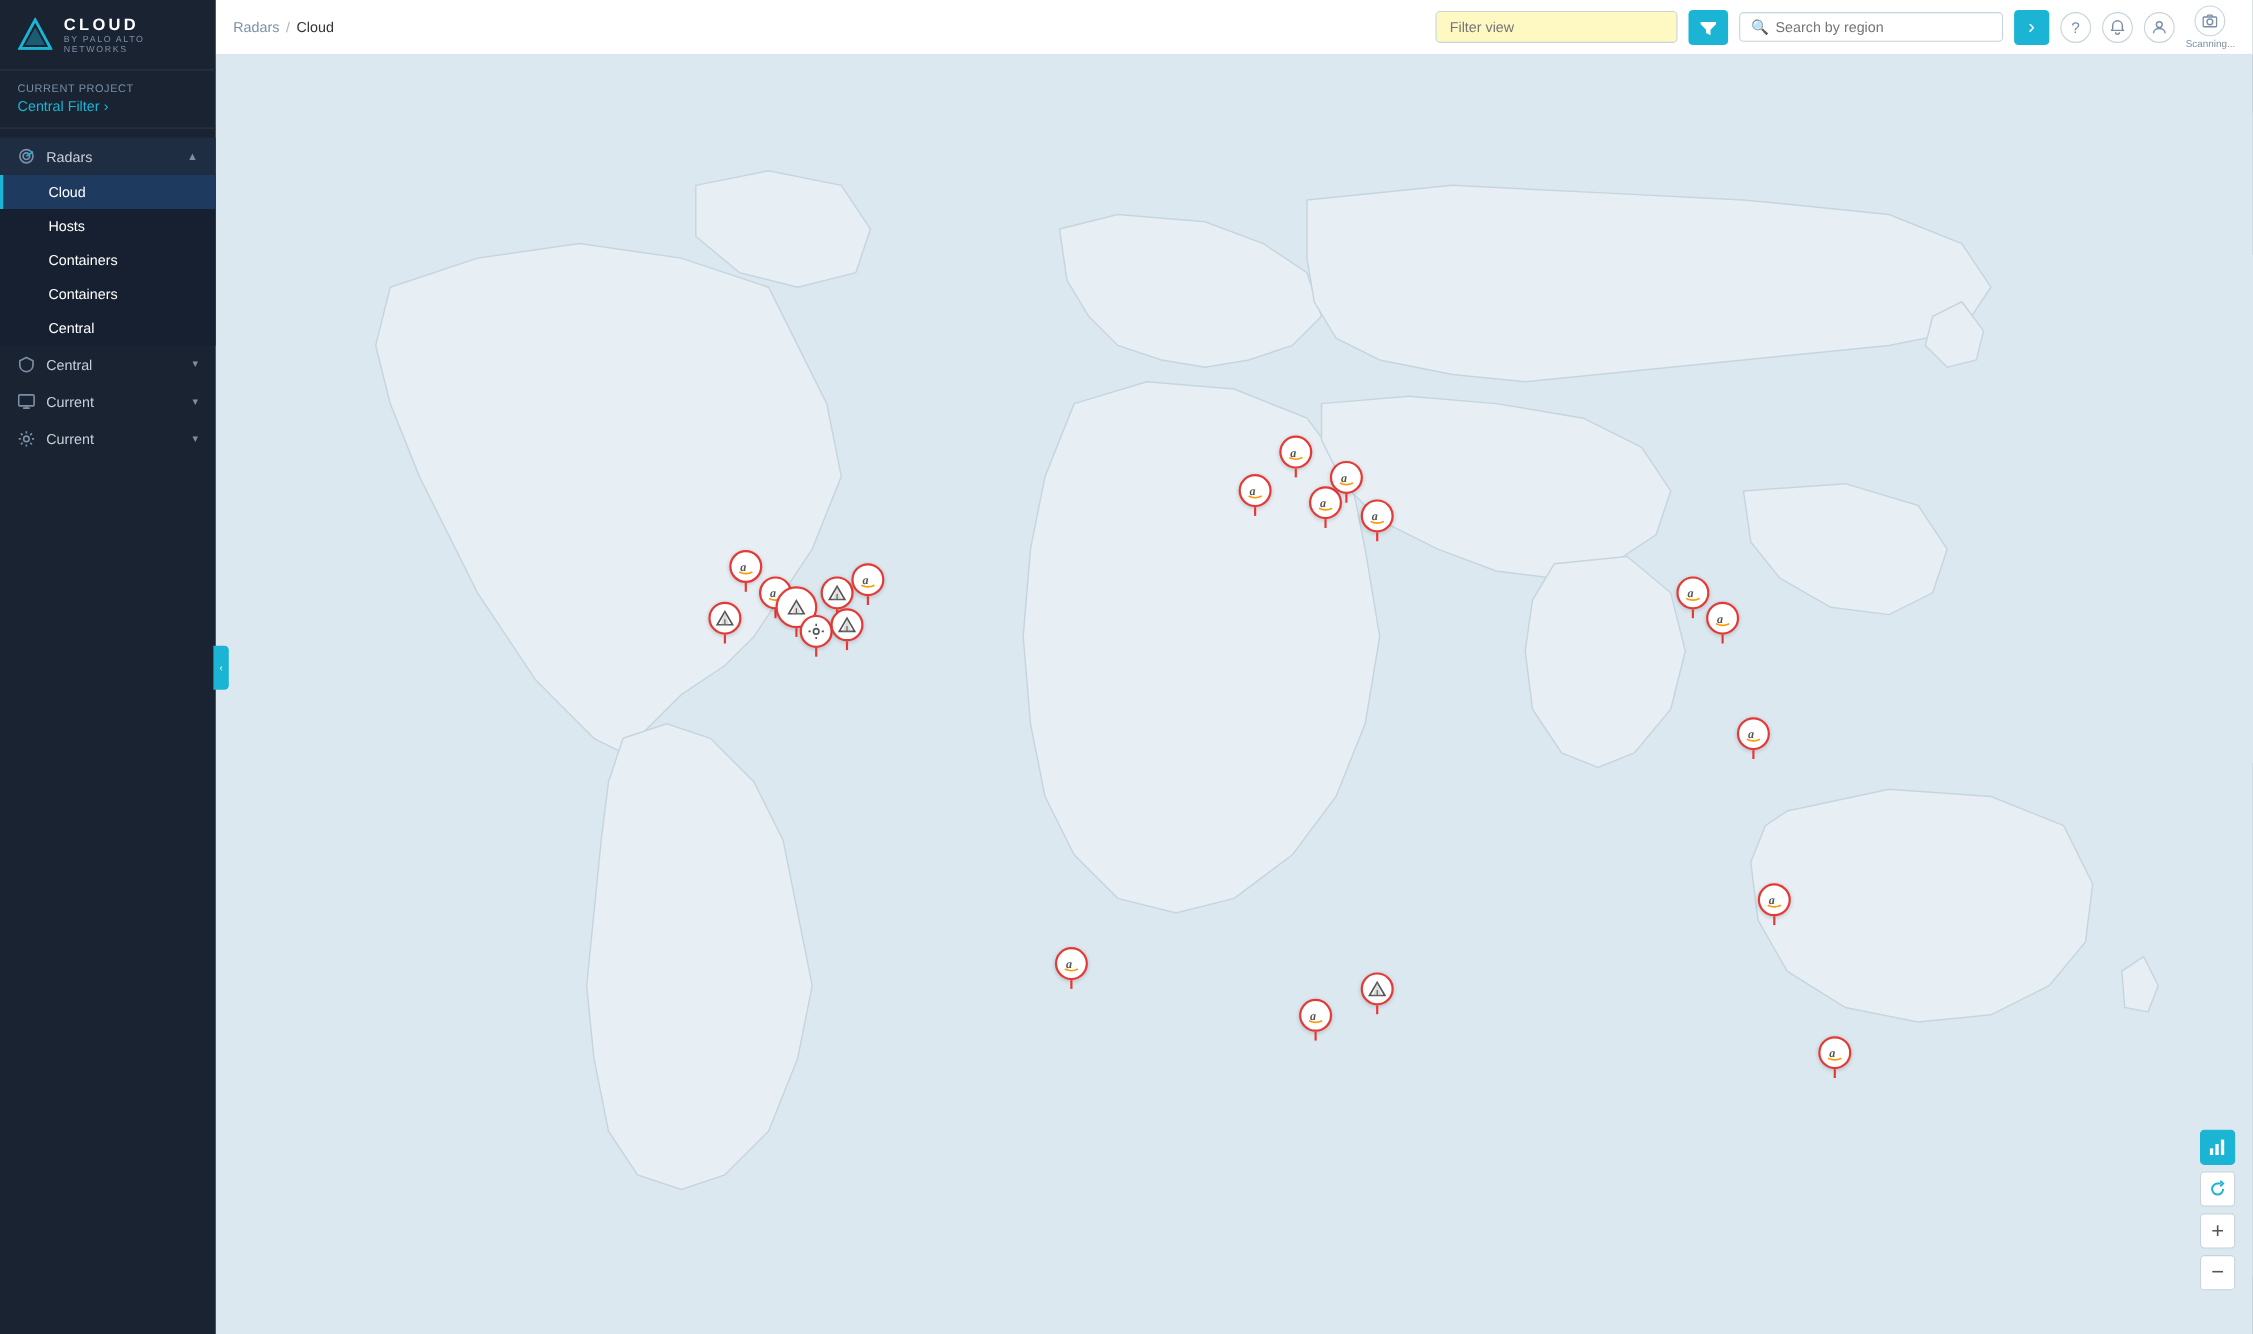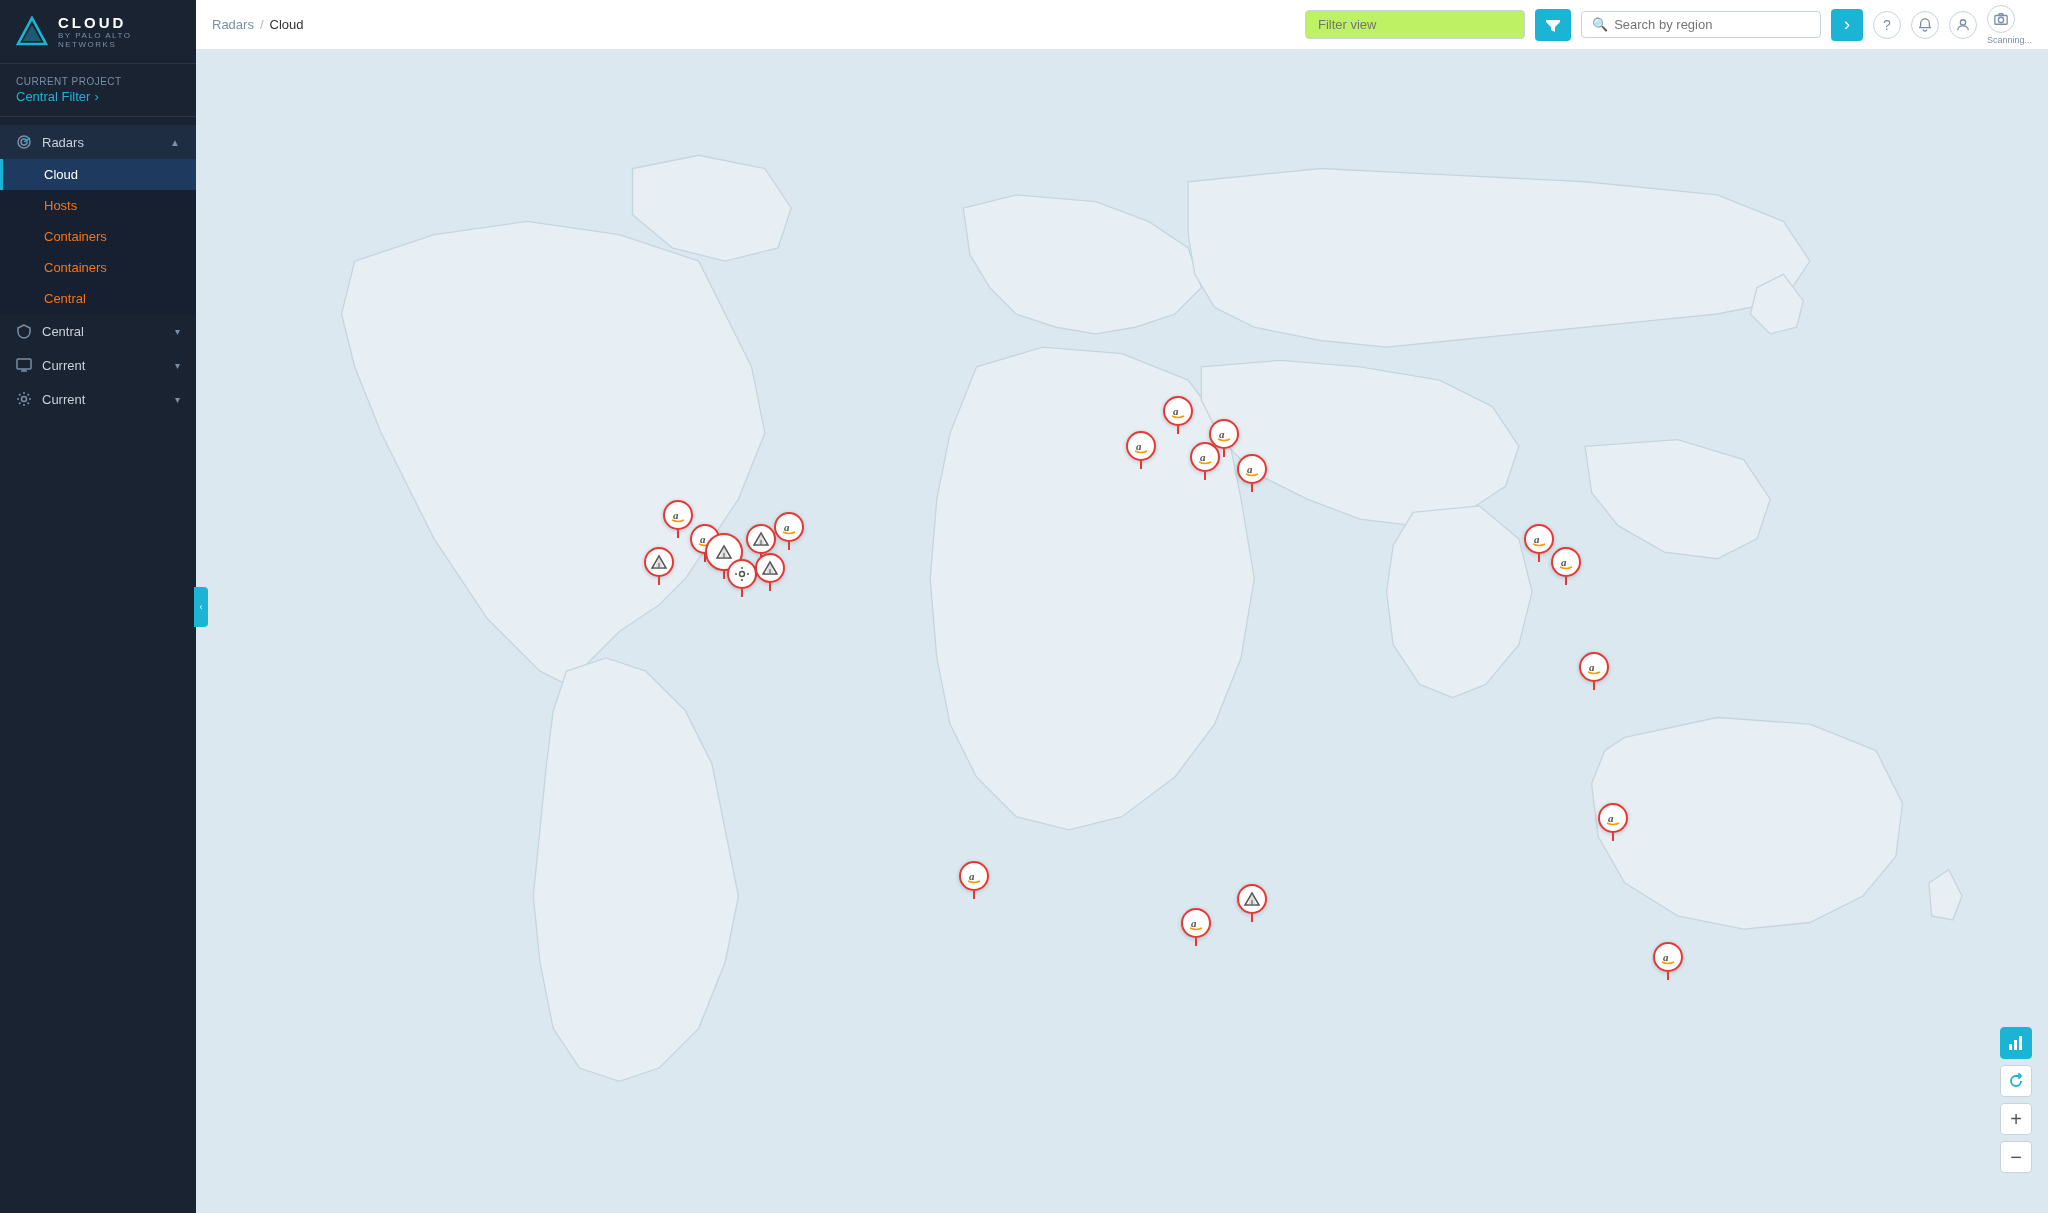--- a/index.html
+++ b/index.html
@@ -82,21 +82,21 @@
     .nav-item .chevron {
       margin-left: auto;
       font-size: 10px;
       color: #7a8fa6;
     }
 
     .sub-nav { background: #162030; }
     .sub-nav-item {
       padding: 8px 16px 8px 44px;
       cursor: pointer;
-      color: #f97316;
+      color: #ffffff;
       font-size: 13px;
     }
     .sub-nav-item.active {
       background: #1e3a5f;
       color: #fff;
       border-left: 3px solid #1bb4d4;
       padding-left: 41px;
     }
 
     
@@ -164,25 +164,26 @@
       justify-content: center;
       color: #7a8fa6;
       cursor: pointer;
       font-size: 14px;
       background: #fff;
     }
 
     .scanning-area {
       display: flex;
       flex-direction: column;
+      align-items: center;
       font-size: 10px;
       color: #7a8fa6;
     }
     .filter-input {
-      background: #bef264;
+      background: #fef9c3;
       border: 1px solid #c8d4dc;
       border-radius: 4px;
       padding: 6px 12px;
       font-size: 13px;
       color: #333;
       width: 220px;
       outline: none;
     }
     .filter-btn {
       background: #1bb4d4;

